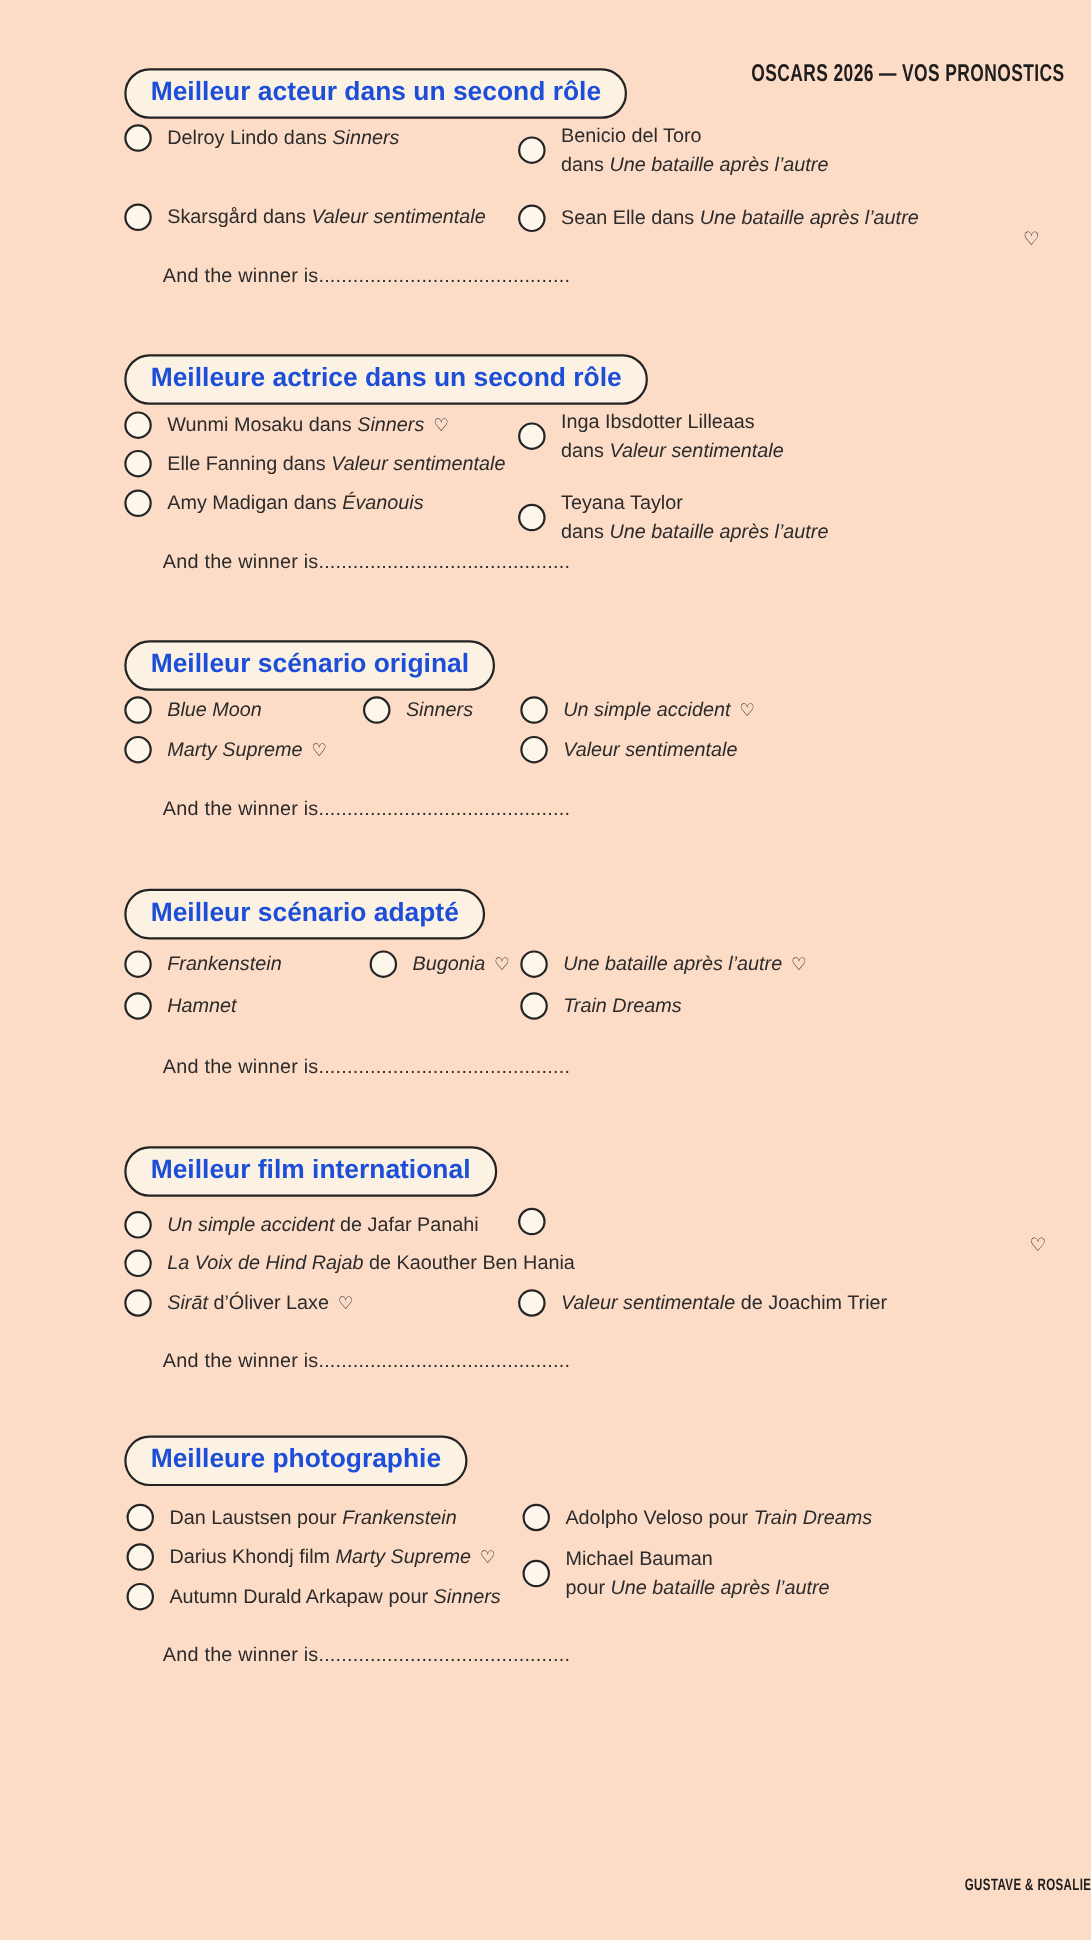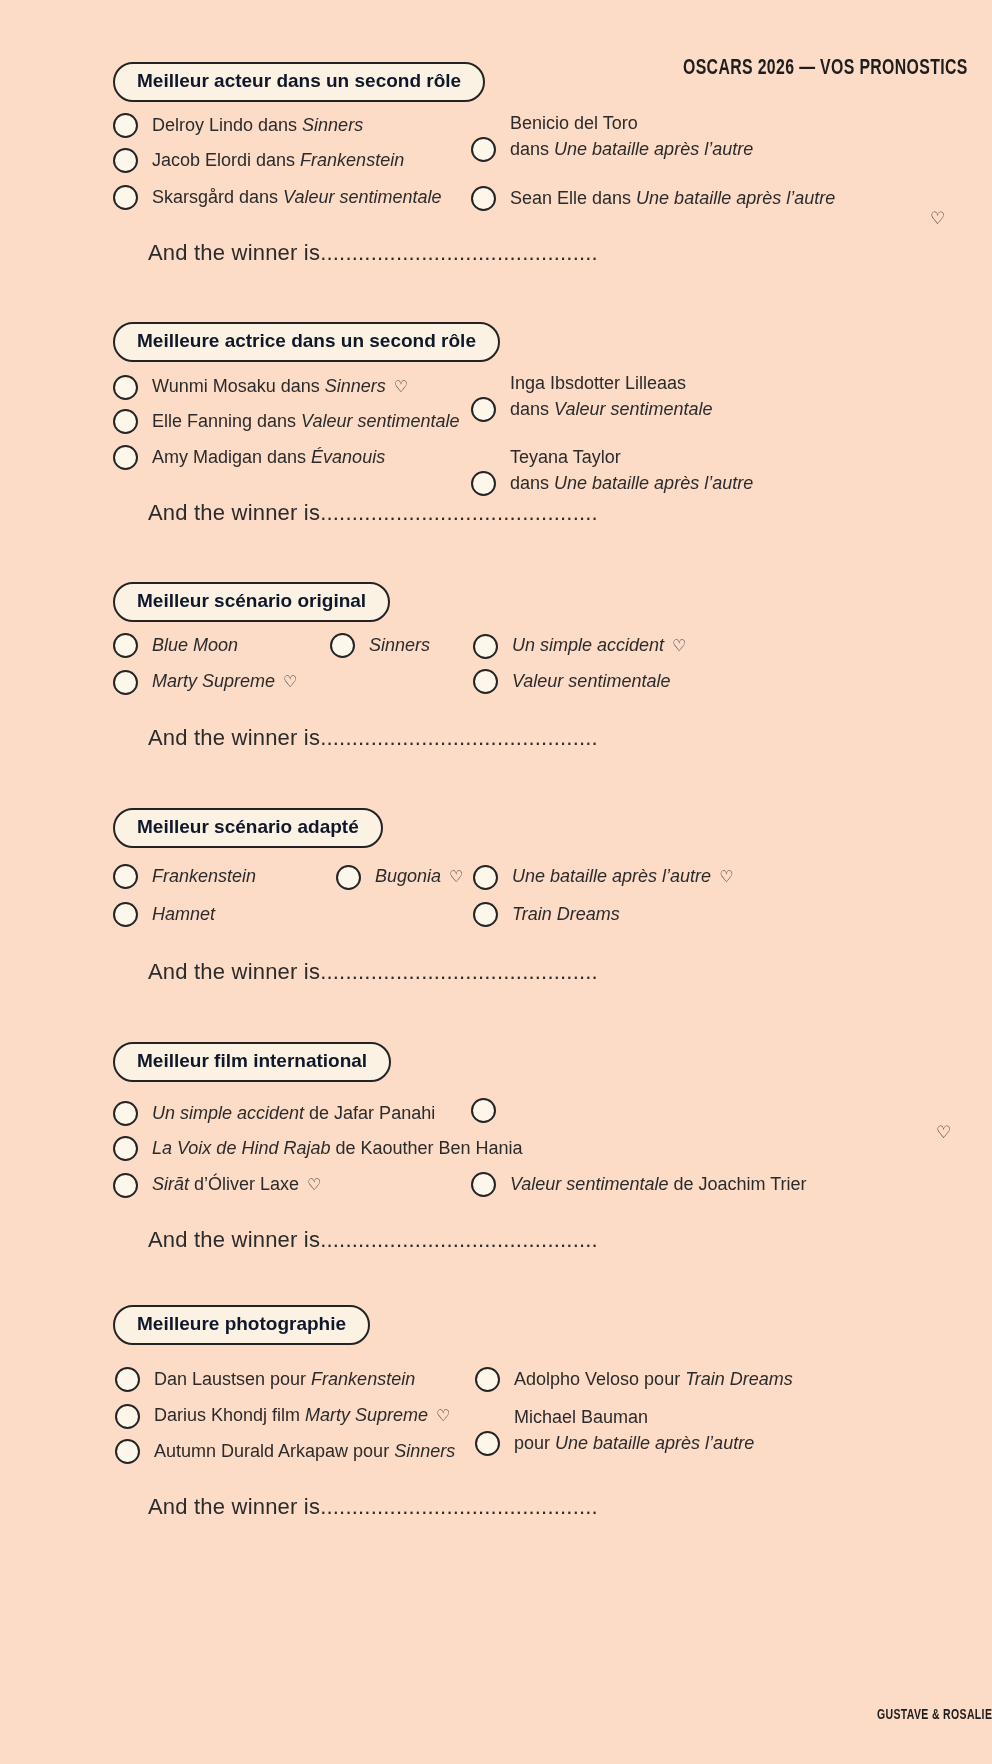--- a/index.html
+++ b/index.html
@@ -38,29 +38,29 @@
     transform:scaleX(.70);
     transform-origin:0 0;
   }
   .pill{
     position:absolute;
     display:inline-block;
     background:#fcf2e4;
     border:2.5px solid #232323;
     border-radius:28px;
     padding:6px 22px 8px 22px;
-    font-size:19px;
+    font-size:24px;
     font-weight:700;
-    color:#0f172a;
+    color:#1d4ed8;
     white-space:nowrap;
   }
   .option{
     position:absolute;
     display:flex;
-    align-items:flex-end;
+    align-items:center;
     gap:14px;
     white-space:nowrap;
   }
   .radio{
     width:25px;height:25px;
     border:2.3px solid #242424;
     border-radius:50%;
     background:#fdf6eb;
     flex:none;
     box-sizing:border-box;
@@ -79,44 +79,40 @@
     color:#2b2b2b;
     margin-left:8px;
   }
   .heart.floating{
     position:absolute;
     margin:0;
     font-size:17px;
   }
   .winner{
     position:absolute;
-    font-size:22px;
+    font-size:18px;
     color:#2b2b2b;
     letter-spacing:.2px;
     white-space:nowrap;
     cursor:text;
   }
 </style>
 </head>
 <body>
 
 <div class="page">
 
   <div class="doc-title">OSCARS 2026 — VOS PRONOSTICS</div>
 
   <div class="pill" style="left:113px;top:62px">Meilleur acteur dans un second rôle</div>
 
   <div class="option" style="left:113px;top:112px">
     <span class="radio"></span>
     <span class="opt-text"><span>Delroy Lindo dans </span><span class="it">Sinners</span></span>
   </div>
-  <div class="option" style="left:113px;top:147px">
-    <span class="radio"></span>
-    <span class="opt-text"><span>Jacob Elordi dans </span><span class="it">Frankenstein</span></span>
-  </div>
   <div class="option" style="left:113px;top:184px">
     <span class="radio"></span>
     <span class="opt-text"><span>Skarsgård dans </span><span class="it">Valeur sentimentale</span></span>
   </div>
   <div class="option" style="left:471px;top:110px">
     <span class="radio"></span>
     <span class="opt-text">
       <div><span>Benicio del Toro</span></div>
       <div><span>dans </span><span class="it">Une bataille après l’autre</span></div>
     </span>

